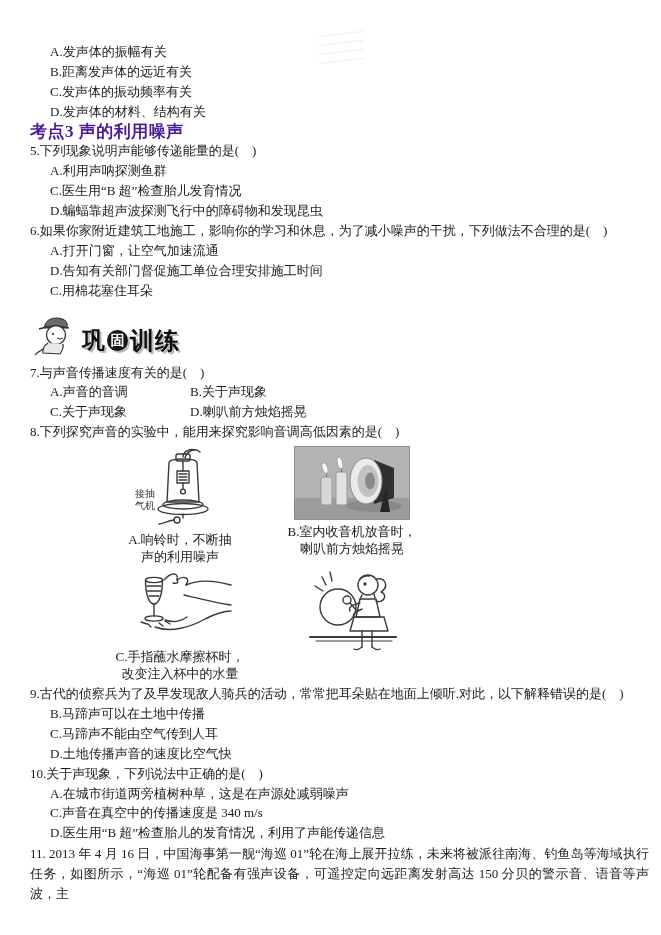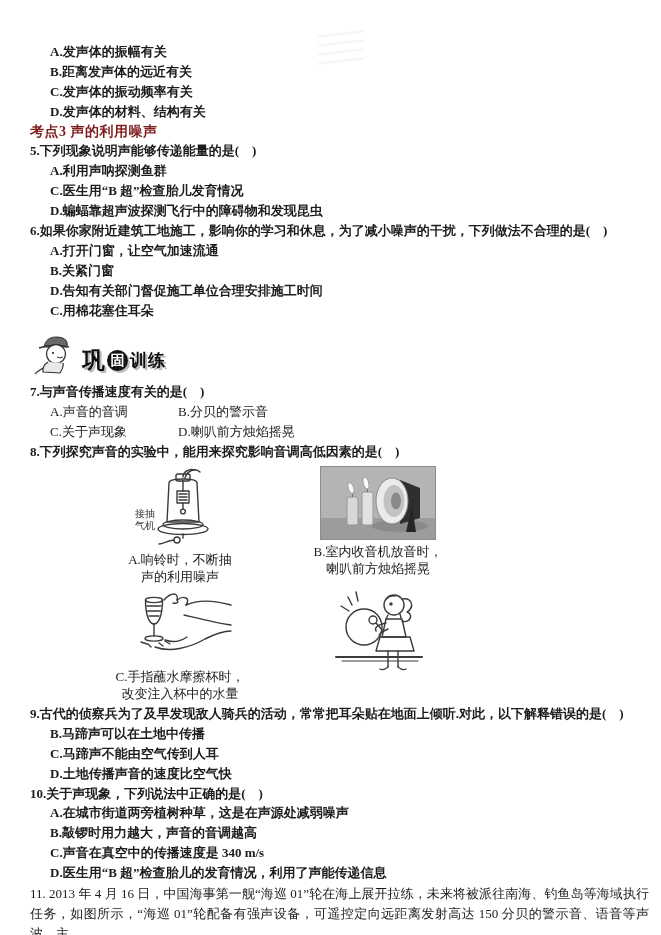--- a/index.html
+++ b/index.html
@@ -2,39 +2,39 @@
 <html><head>
 <meta charset="utf-8">
 <style>
   html,body{margin:0;padding:0;background:#ffffff;}
   body{
     width:661px;height:935px;overflow:hidden;position:relative;
     font-family:"Liberation Serif","DejaVu Serif",serif;
     color:#1c1c1c;font-size:13px;
   }
   .doc{padding:42px 12px 0 30px;position:relative;}
-  .line{line-height:19.9px;height:19.9px;white-space:nowrap;font-weight:bold;}
+  .line{line-height:19.9px;height:19.9px;white-space:nowrap;}
   .opt{padding-left:20px;}
-  .heading{font-weight:bold;color:#7f1d1d;font-size:14px;letter-spacing:0.5px;}
-  .optrow{display:flex;padding-left:20px;line-height:19.9px;height:19.9px;}
+  .heading{font-weight:bold;color:#4c1d95;font-size:17px;letter-spacing:0.5px;}
+  .optrow{display:flex;padding-left:20px;line-height:19.9px;height:19.9px;gap:12px;}
   .optrow .col1{width:128px;}
   
   .watermark{position:absolute;left:318px;top:33px;width:46px;opacity:.35;}
   .watermark div{height:2px;background:#e3e3e3;margin-bottom:7px;transform:rotate(-6deg);}
   
   .badge{display:flex;align-items:flex-end;margin:10px 0 6px 4px;height:46px;}
   .badge-text{display:flex;align-items:center;margin-left:4px;background:linear-gradient(#fff,#fff);}
   .badge-text .b1,.badge-text .b3{font-weight:bold;font-size:23px;color:#0e0e0e;text-shadow:2px 2px 0 #b9b9b9;font-family:"Liberation Sans","DejaVu Sans",sans-serif;}
   .badge-text .b2{display:inline-block;width:21px;height:21px;margin:0 2px;border-radius:50%;background:#141414;color:#fff;
     font-size:14px;line-height:21px;text-align:center;font-weight:bold;box-shadow:2px 2px 0 #b9b9b9;
     font-family:"Liberation Sans","DejaVu Sans",sans-serif;}
-  .badge-text .b3{font-size:17px;letter-spacing:1px;}
+  .badge-text .b3{font-size:24px;letter-spacing:1px;}
   
   .figblock{margin:4px 0 2px 64px;}
-  .figrow{display:flex;gap:26px;}
+  .figrow{display:flex;}
   .figcell{width:172px;display:flex;flex-direction:column;align-items:center;}
   .figcell svg{display:block;}
   .figcap{text-align:center;line-height:17px;margin-top:3px;}
   .q11{line-height:20px;white-space:normal;text-align:justify;margin-top:1px;}
   .sk{stroke:#3a3a3a;fill:none;stroke-width:1.4;stroke-linecap:round;stroke-linejoin:round;}
 </style>
 </head>
 <body>
 
 <div class="watermark">
@@ -53,21 +53,20 @@
 
   <div class="line heading">考点3 声的利用噪声</div>
 
   <div class="line">5.下列现象说明声能够传递能量的是(　)</div>
   <div class="line opt">A.利用声呐探测鱼群</div>
   <div class="line opt">C.医生用“B 超”检查胎儿发育情况</div>
   <div class="line opt">D.蝙蝠靠超声波探测飞行中的障碍物和发现昆虫</div>
 
   <div class="line">6.如果你家附近建筑工地施工，影响你的学习和休息，为了减小噪声的干扰，下列做法不合理的是(　)</div>
   <div class="line opt">A.打开门窗，让空气加速流通</div>
-  <div class="line opt">B.关紧门窗</div>
   <div class="line opt">D.告知有关部门督促施工单位合理安排施工时间</div>
   <div class="line opt">C.用棉花塞住耳朵</div>
 
   <div class="badge">
     <svg width="44" height="44" viewBox="0 0 44 44">
       <path d="M10,15 Q12,4 24,5 Q35,6 33,15 Z" fill="#6a6a6a" stroke="#333" stroke-width="1"></path>
       <path d="M5,16 Q18,11 35,15" stroke="#333" stroke-width="1.6" fill="none"></path>
       <circle cx="22" cy="22" r="9.5" fill="#fff" stroke="#333" stroke-width="1.3"></circle>
       <circle cx="19" cy="21" r="1.1" fill="#222"></circle>
       <path d="M23,25 q3,2 6,0" stroke="#333" stroke-width="1" fill="none"></path>
@@ -78,21 +77,21 @@
     <div class="badge-text">
       <span class="b1">巩</span>
       <span class="b2">固</span>
       <span class="b3">训练</span>
     </div>
   </div>
 
   <div class="line">7.与声音传播速度有关的是(　)</div>
   <div class="optrow">
     <span class="col1">A.声音的音调</span>
-    <span>B.分贝的警示音</span>
+    <span>B.关于声现象</span>
   </div>
   <div class="optrow">
     <span class="col1">C.关于声现象</span>
     <span>D.喇叭前方烛焰摇晃</span>
   </div>
 
   <div class="line">8.下列探究声音的实验中，能用来探究影响音调高低因素的是(　)</div>
 
   <div class="figblock">
     <div class="figrow">
@@ -197,19 +196,18 @@
     </div>
   </div>
 
   <div class="line">9.古代的侦察兵为了及早发现敌人骑兵的活动，常常把耳朵贴在地面上倾听.对此，以下解释错误的是(　)</div>
   <div class="line opt">B.马蹄声可以在土地中传播</div>
   <div class="line opt">C.马蹄声不能由空气传到人耳</div>
   <div class="line opt">D.土地传播声音的速度比空气快</div>
 
   <div class="line">10.关于声现象，下列说法中正确的是(　)</div>
   <div class="line opt">A.在城市街道两旁植树种草，这是在声源处减弱噪声</div>
-  <div class="line opt">B.敲锣时用力越大，声音的音调越高</div>
   <div class="line opt">C.声音在真空中的传播速度是 340 m/s</div>
   <div class="line opt">D.医生用“B 超”检查胎儿的发育情况，利用了声能传递信息</div>
 
   <div class="q11">11. 2013 年 4 月 16 日，中国海事第一舰“海巡 01”轮在海上展开拉练，未来将被派往南海、钓鱼岛等海域执行任务，如图所示，“海巡 01”轮配备有强声设备，可遥控定向远距离发射高达 150 分贝的警示音、语音等声波，主</div>
 
 </div>
 
 </body></html>

